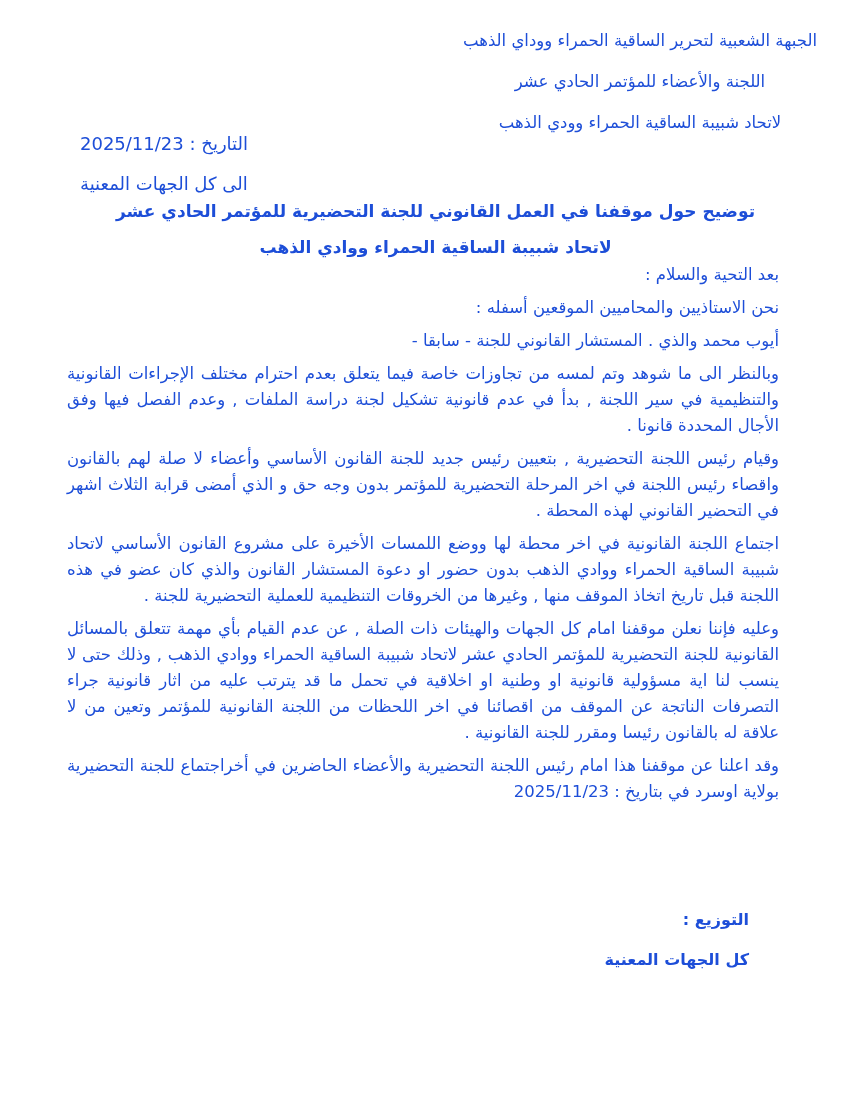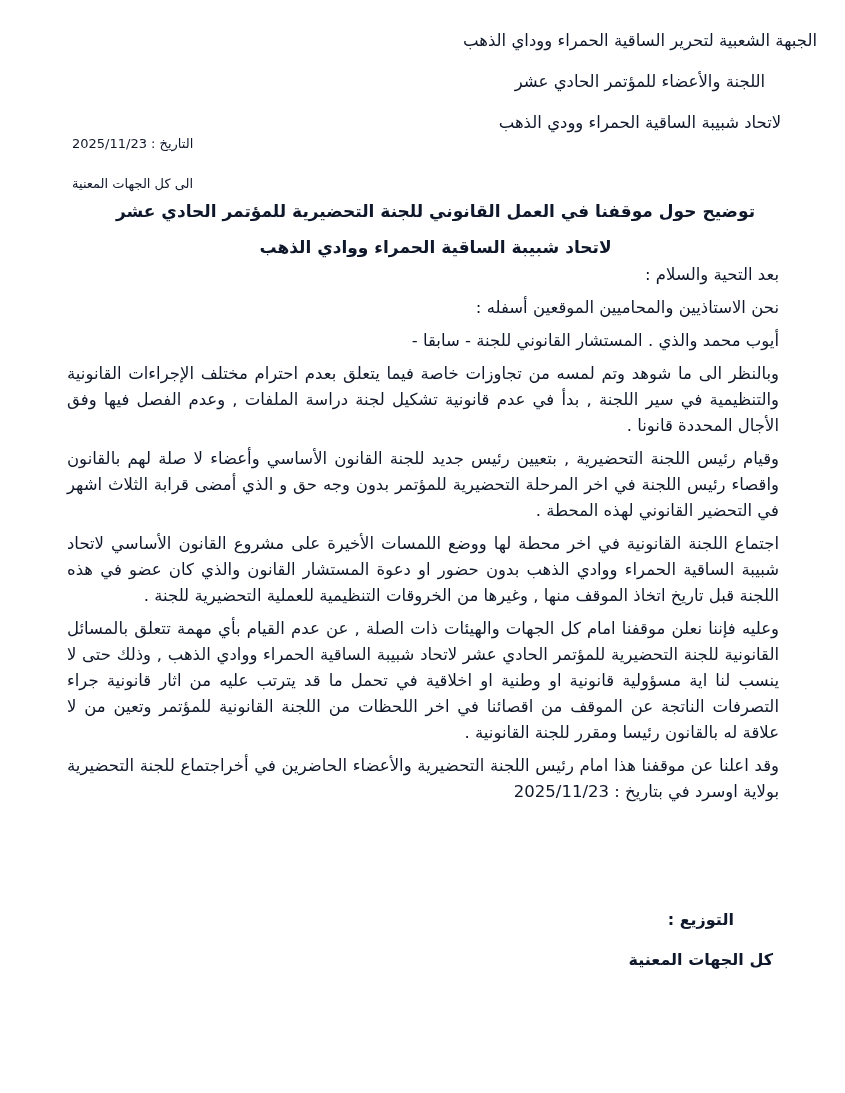--- a/index.html
+++ b/index.html
@@ -8,40 +8,40 @@
     background: #ffffff;
   }
   .page {
     position: relative;
     width: 845px;
     height: 1093px;
     background: #ffffff;
     overflow: hidden;
     direction: rtl;
     font-family: "DejaVu Sans", sans-serif;
-    color: #0f172a;
+    color: #1d4ed8;
   }
   
   .org-header {
     position: absolute;
     top: 20px;
     right: 5px;
     width: 400px;
     text-align: center;
     font-size: 16.5px;
     line-height: 41px;
   }
   
   .meta-block {
     position: absolute;
     top: 124px;
-    left: 72px;
+    left: 80px;
     direction: rtl;
     text-align: left;
-    font-size: 13px;
+    font-size: 18px;
     line-height: 40px;
     white-space: nowrap;
   }
   
   .title-block {
     position: absolute;
     top: 193px;
     left: 13px;
     width: 100%;
     text-align: center;
@@ -62,22 +62,22 @@
   .body-block p {
     margin: 0 0 7px 0;
   }
   .body-block p.single {
     text-align: right;
   }
   
   .footer-dist {
     position: absolute;
     top: 900px;
-    right: 72px;
-    text-align: center;
+    right: 96px;
+    text-align: right;
     font-weight: bold;
     font-size: 16px;
     line-height: 40px;
   }
   .footer-sig {
     position: absolute;
     top: 900px;
     left: 140px;
     width: 172px;
     text-align: right;

